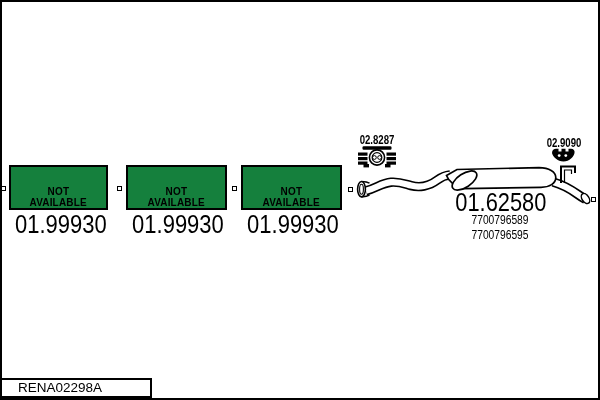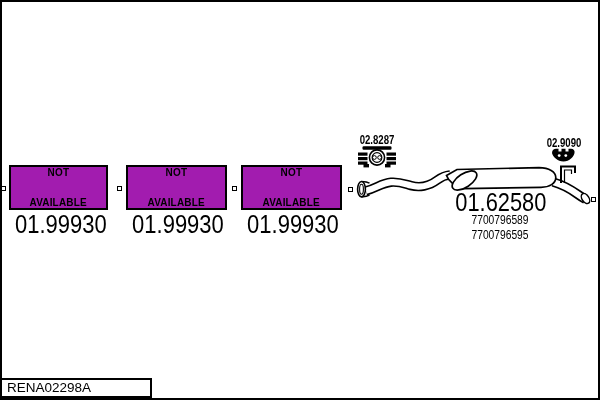--- a/index.html
+++ b/index.html
@@ -4,42 +4,42 @@
 <style>
   html,body{margin:0;padding:0;background:#888;}
   .page{
     position:relative;width:600px;height:400px;background:#fff;
     font-family:"Liberation Sans",sans-serif;color:#000;overflow:hidden;
   }
   .frame{position:absolute;inset:0;border:2px solid #000;pointer-events:none;}
   
   .nabox{
     position:absolute;top:165px;height:45px;border:2px solid #000;box-sizing:border-box;
-    background:#a21caf;display:flex;flex-direction:column;align-items:center;justify-content:space-between;
+    background:#15803d;display:flex;flex-direction:column;align-items:center;justify-content:flex-end;
   }
   .na-line{font-weight:bold;font-size:10.5px;line-height:11px;letter-spacing:.2px;
     transform:scaleX(.95);white-space:nowrap;}
   
   .pnum{
     position:absolute;top:212px;text-align:center;font-size:25px;line-height:24px;
     white-space:nowrap;transform:scaleX(.88);cursor:pointer;
   }
   
   .node{position:absolute;width:5px;height:5px;border:1.6px solid #000;background:#fff;box-sizing:border-box;}
   
   .big2{position:absolute;left:447px;top:190px;width:104px;text-align:center;
     font-size:26px;line-height:24px;transform:scaleX(.84);white-space:nowrap;cursor:pointer;}
   .oem{position:absolute;left:450px;width:100px;text-align:center;font-size:12.5px;
     line-height:13px;transform:scaleX(.82);white-space:nowrap;}
   .clamp-label{position:absolute;width:54px;text-align:center;font-size:12px;font-weight:bold;
     line-height:12px;transform:scaleX(.8);white-space:nowrap;cursor:pointer;}
   
   .footer{
     position:absolute;left:0;top:378px;width:152px;height:20px;border:2px solid #000;
-    box-sizing:border-box;background:#fff;font-size:13.5px;line-height:15px;padding-left:5px;
+    box-sizing:border-box;background:#fff;font-size:13.5px;line-height:15px;padding-left:16px;
   }
   svg{position:absolute;left:345px;top:125px;}
 </style>
 </head>
 <body>
 
 <div class="page">
   <div class="frame"></div>
 
   <div class="nabox" style="left:9px;width:99px;">

